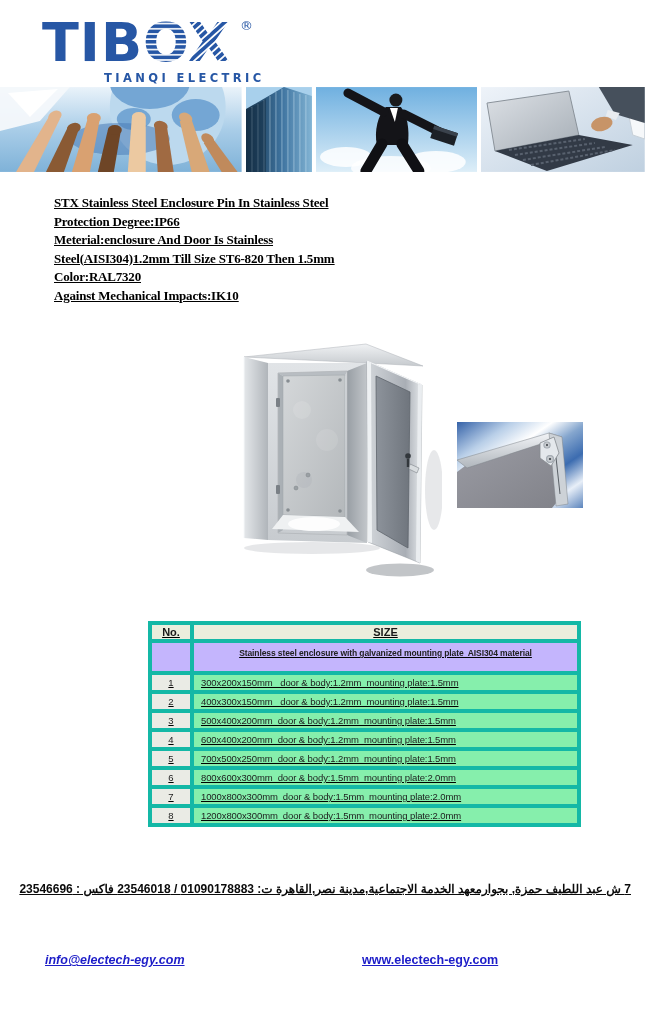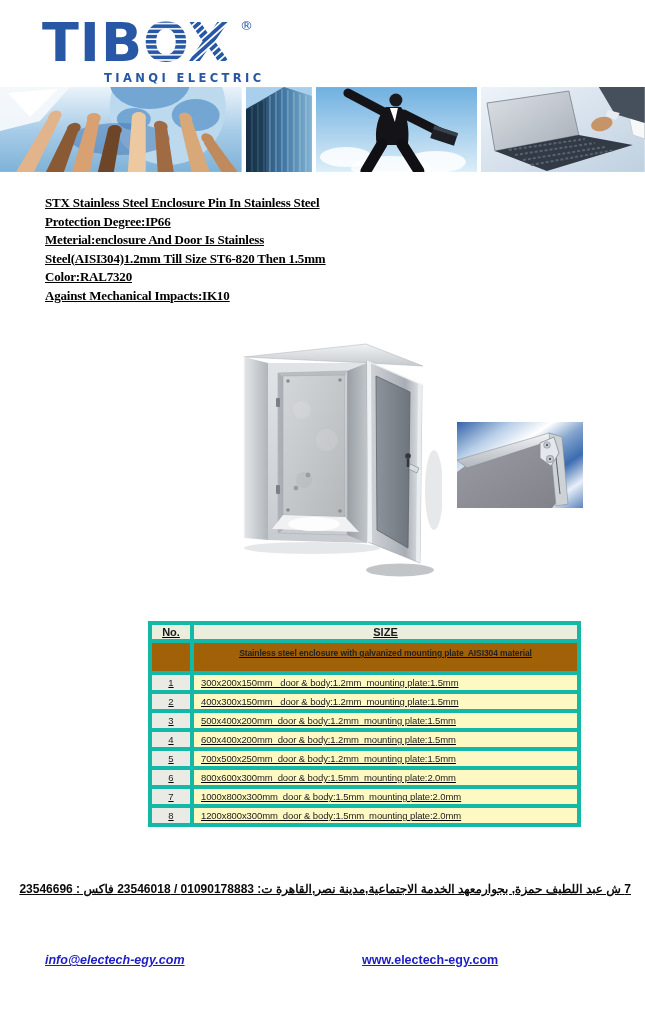--- a/index.html
+++ b/index.html
@@ -8,45 +8,45 @@
   .abs{position:absolute;text-decoration:underline;}
 
   
   #logo{left:42px;top:14px;width:240px;height:78px;}
 
   
   #banner{left:0;top:87px;width:645px;height:85px;display:flex;column-gap:4px;}
   #banner svg{display:block;height:85px;}
 
   
-  #specs{left:45px;top:194px;width:430px;}
+  #specs{left:54px;top:194px;width:430px;}
   .spec-line{font-family:"Liberation Serif",serif;font-weight:bold;font-size:13px;
              line-height:18.5px;color:#000;text-decoration:underline;
              letter-spacing:-0.2px;white-space:pre;}
 
   
   #product-main{left:242px;top:340px;}
   #product-inset{left:457px;top:422px;}
 
   
   #size-table{left:148px;top:621px;}
   table{border-collapse:collapse;table-layout:fixed;width:429px;
         font-family:"Liberation Sans",sans-serif;}
   table,th,td{border:4px solid #14b8a6;}
   table{border:2px solid #5a5a5a;}
   col.c-no{width:42px;}
   col.c-size{width:387px;}
   tr.hdr{height:18px;background:#ebeedd;}
   tr.hdr th{font-size:11px;font-weight:bold;color:#1a1a1a;text-align:center;padding:0;}
-  tr.sub{height:32px;background:#a16207;}
+  tr.sub{height:32px;background:#c4b5fd;}
   tr.sub td{font-size:8.5px;font-weight:bold;color:#222;text-align:center;
             vertical-align:top;padding-top:5px;white-space:pre;letter-spacing:-0.1px;}
   tr.row{height:19px;}
   td.no{background:#eaebe5;text-align:center;font-size:9.5px;color:#1c1c1c;padding:0;}
-  td.size{background:#fef9c3;font-size:9.5px;color:#1c1c1c;padding:0 0 0 7px;
+  td.size{background:#86efac;font-size:9.5px;color:#1c1c1c;padding:0 0 0 7px;
           white-space:pre;letter-spacing:-0.1px;}
 
   
   #footer-address{left:0;top:882px;width:645px;box-sizing:border-box;
                   padding:0 14px;direction:rtl;text-align:right;
                   font-size:12px;font-weight:bold;color:#0a0a0a;}
   .footer-link{position:absolute;top:953px;font-size:12.5px;font-weight:bold;
                color:#1d1dc8;text-decoration:underline;cursor:pointer;}
   #email-link{left:45px;font-style:italic;}
   #website-link{left:326px;margin-left:36px;}

